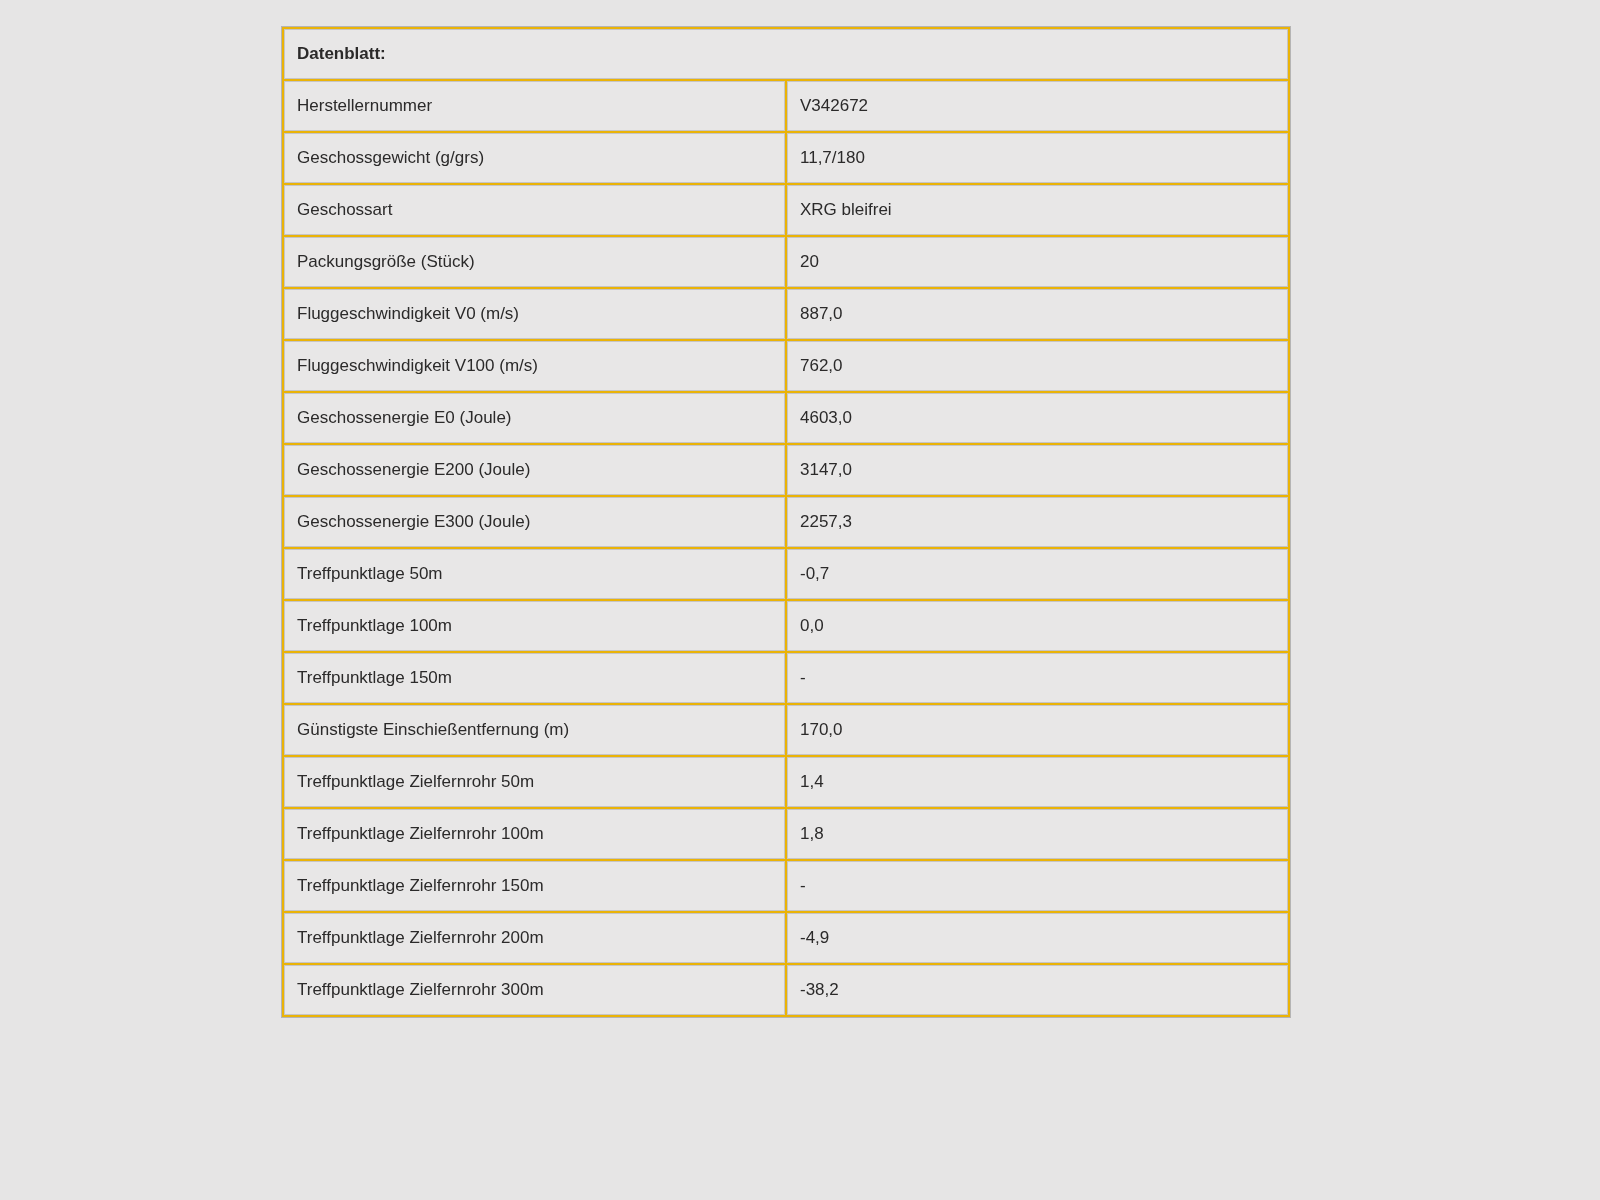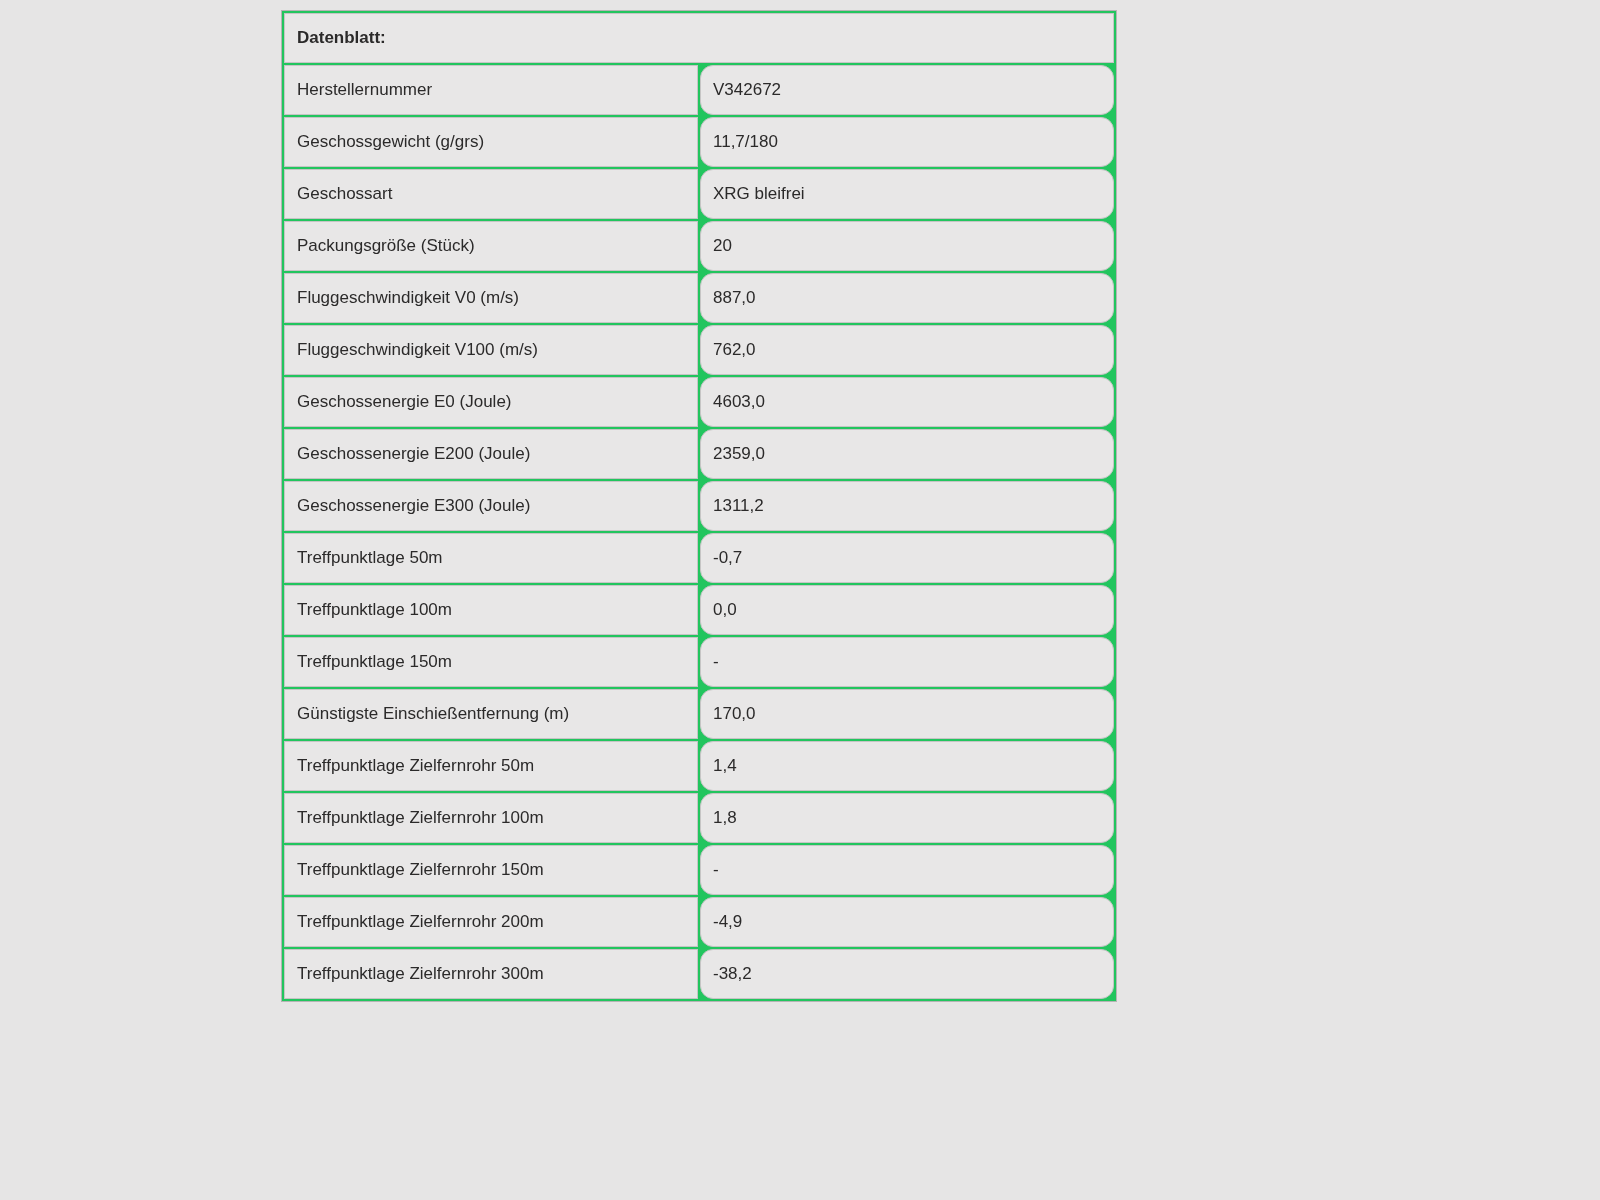--- a/index.html
+++ b/index.html
@@ -10,46 +10,46 @@
     width: 1600px;
     height: 1200px;
     background: #e6e5e5;
     font-family: "Liberation Sans", sans-serif;
     position: relative;
     overflow: hidden;
   }
   table.datasheet {
     position: absolute;
     left: 281px;
-    top: 10px;
-    width: 836px;
+    top: 26px;
+    width: 1010px;
     border-collapse: separate;
     border-spacing: 2px;
     border: 1px solid #b5b4b4;
-    background: #22c55e;
+    background: #eab308;
     table-layout: fixed;
   }
   table.datasheet th,
   table.datasheet td {
     background: #e8e7e7;
     border: 1px solid #c6c5c5;
     font-size: 17px;
     line-height: 20px;
     color: #2b2a2a;
     padding: 14px 12px;
     text-align: left;
     vertical-align: middle;
     overflow: hidden;
     white-space: nowrap;
   }
   table.datasheet th.header-cell {
     font-weight: bold;
   }
   td.label-cell { width: 51.3%; }
-  td.value-cell { width: 48.7%; border-radius: 13px; }
+  td.value-cell { width: 48.7%; }
 </style>
 </head>
 <body>
 
 <table class="datasheet">
   <thead>
     <tr>
       <th class="header-cell" colspan="2">Datenblatt:</th>
     </tr>
   </thead>
@@ -77,25 +77,25 @@
       <tr>
         <td class="label-cell">Fluggeschwindigkeit V100 (m/s)</td>
         <td class="value-cell">762,0</td>
       </tr>
       <tr>
         <td class="label-cell">Geschossenergie E0 (Joule)</td>
         <td class="value-cell">4603,0</td>
       </tr>
       <tr>
         <td class="label-cell">Geschossenergie E200 (Joule)</td>
-        <td class="value-cell">2359,0</td>
+        <td class="value-cell">3147,0</td>
       </tr>
       <tr>
         <td class="label-cell">Geschossenergie E300 (Joule)</td>
-        <td class="value-cell">1311,2</td>
+        <td class="value-cell">2257,3</td>
       </tr>
       <tr>
         <td class="label-cell">Treffpunktlage 50m</td>
         <td class="value-cell">-0,7</td>
       </tr>
       <tr>
         <td class="label-cell">Treffpunktlage 100m</td>
         <td class="value-cell">0,0</td>
       </tr>
       <tr>

